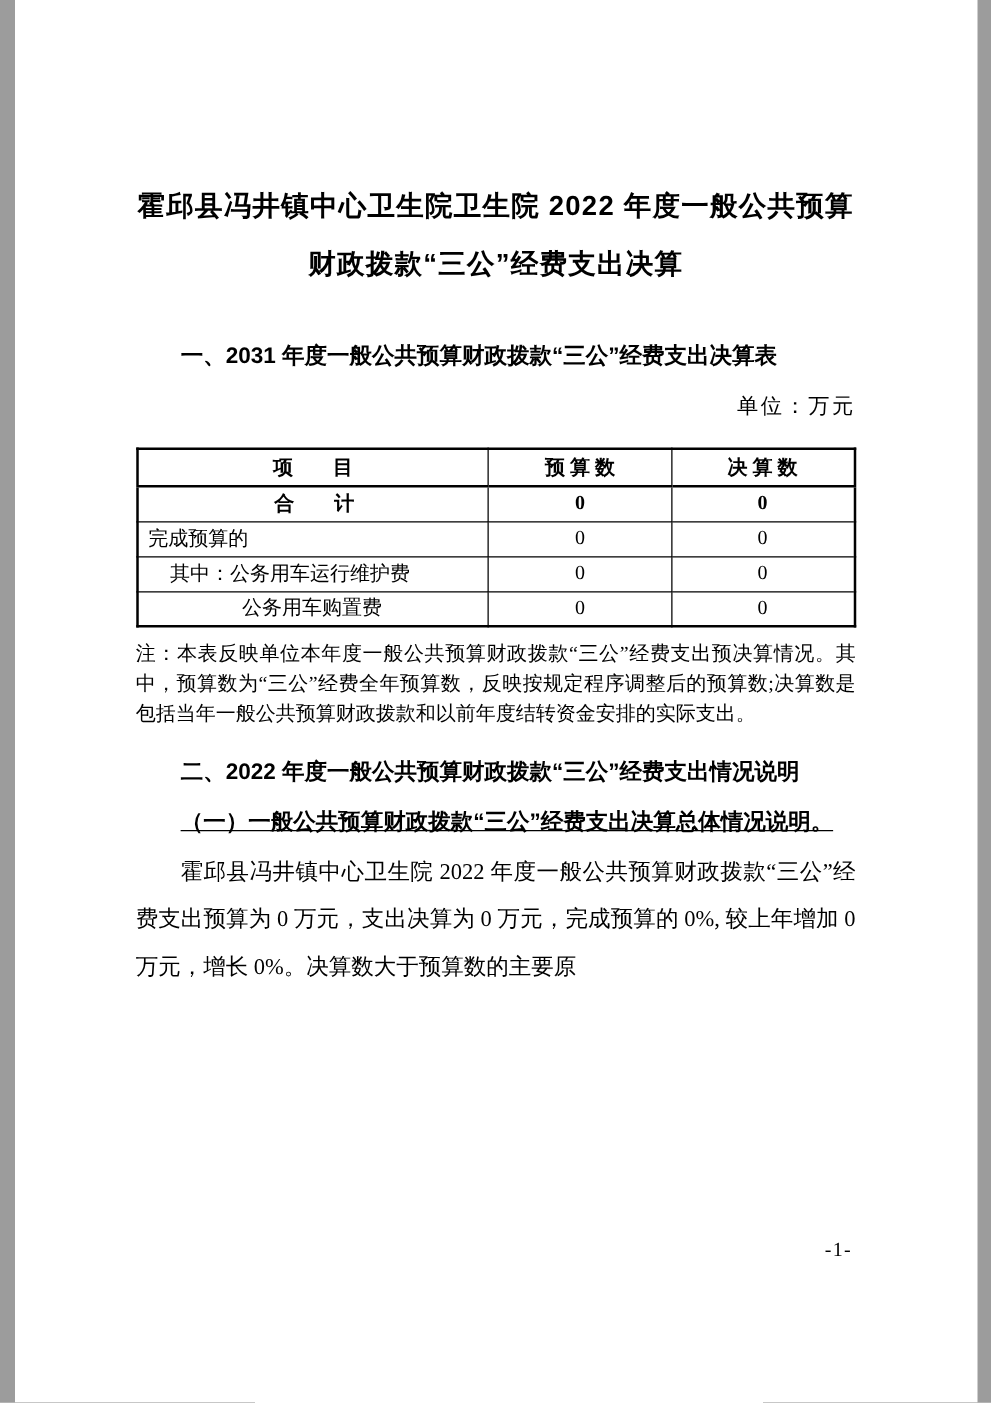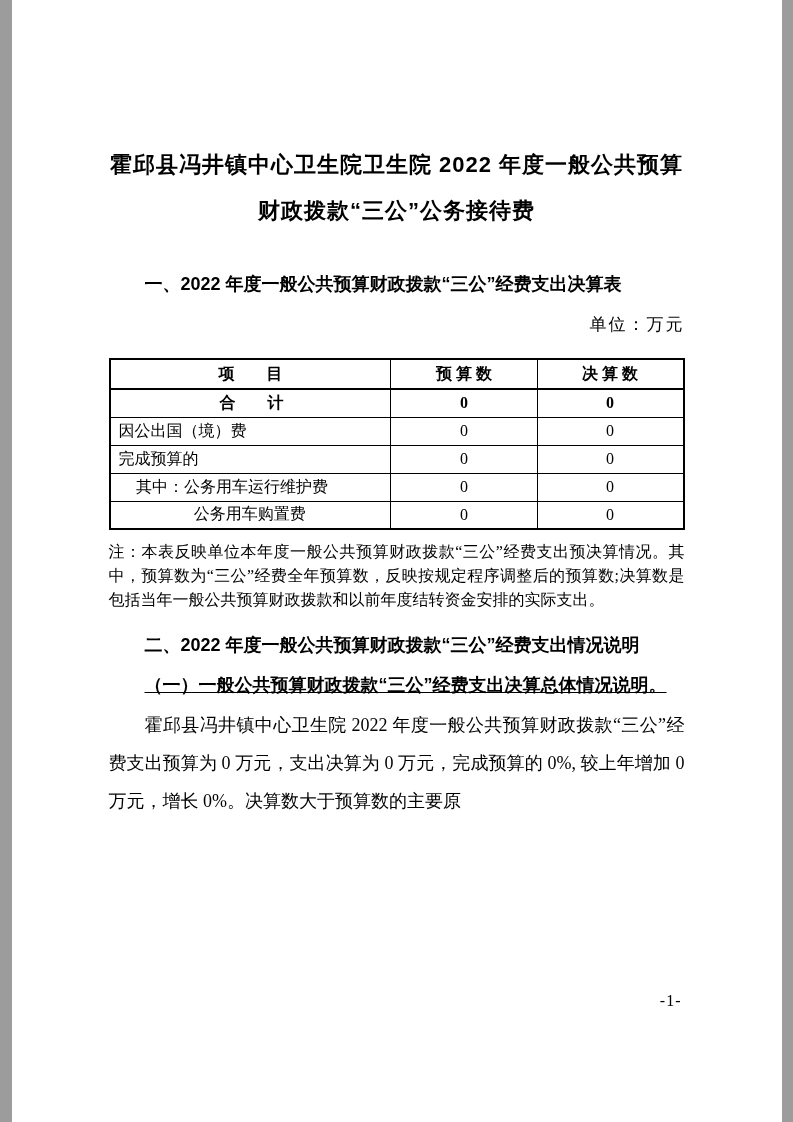--- a/index.html
+++ b/index.html
@@ -98,48 +98,43 @@
     letter-spacing: 1px;
   }
 </style>
 </head>
 <body>
 
 <div class="page">
 
   <h1 class="doc-title">
     <span class="title-line">霍邱县冯井镇中心卫生院卫生院 2022 年度一般公共预算</span>
-    <span class="title-line">财政拨款“三公”公务接待费</span>
+    <span class="title-line">财政拨款“三公”经费支出决算</span>
   </h1>
 
-  <p class="h1">一、2022 年度一般公共预算财政拨款“三公”经费支出决算表</p>
+  <p class="h1">一、2031 年度一般公共预算财政拨款“三公”经费支出决算表</p>
 
   <p class="unit-line">单位：万元</p>
 
   <table class="budget-table">
     <colgroup>
       <col class="c-item">
         <col class="c-num">
         <col class="c-num">
     </colgroup>
     <thead>
       <tr>
         <th>项　　目</th>
         <th>预 算 数</th>
         <th>决 算 数</th>
       </tr>
     </thead>
     <tbody>
       <tr class="total-row">
         <td class="item-cell">合　　计</td>
-        <td>0</td>
-        <td>0</td>
-      </tr>
-      <tr>
-        <td class="item-cell">因公出国（境）费</td>
         <td>0</td>
         <td>0</td>
       </tr>
       <tr>
         <td class="item-cell">完成预算的</td>
         <td>0</td>
         <td>0</td>
       </tr>
       <tr>
         <td class="item-cell indent1">其中：公务用车运行维护费</td>

